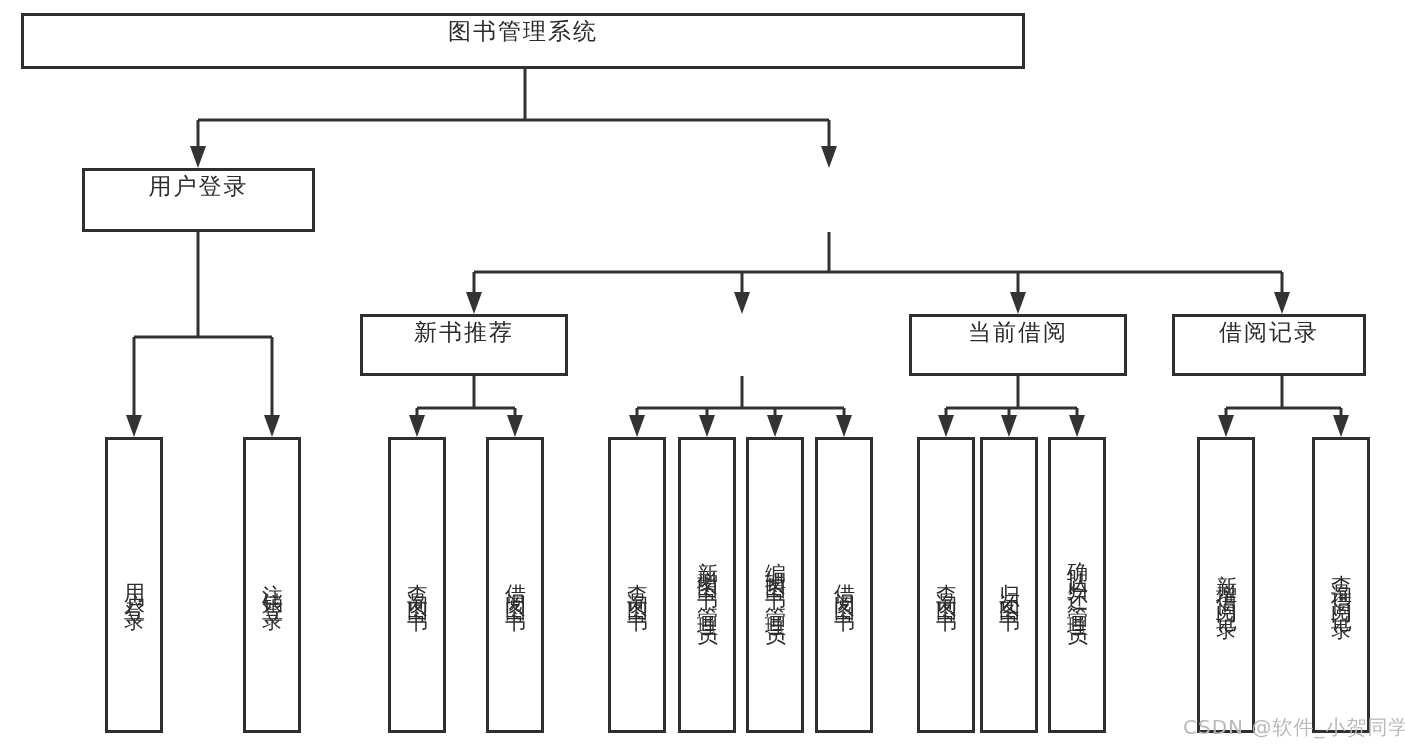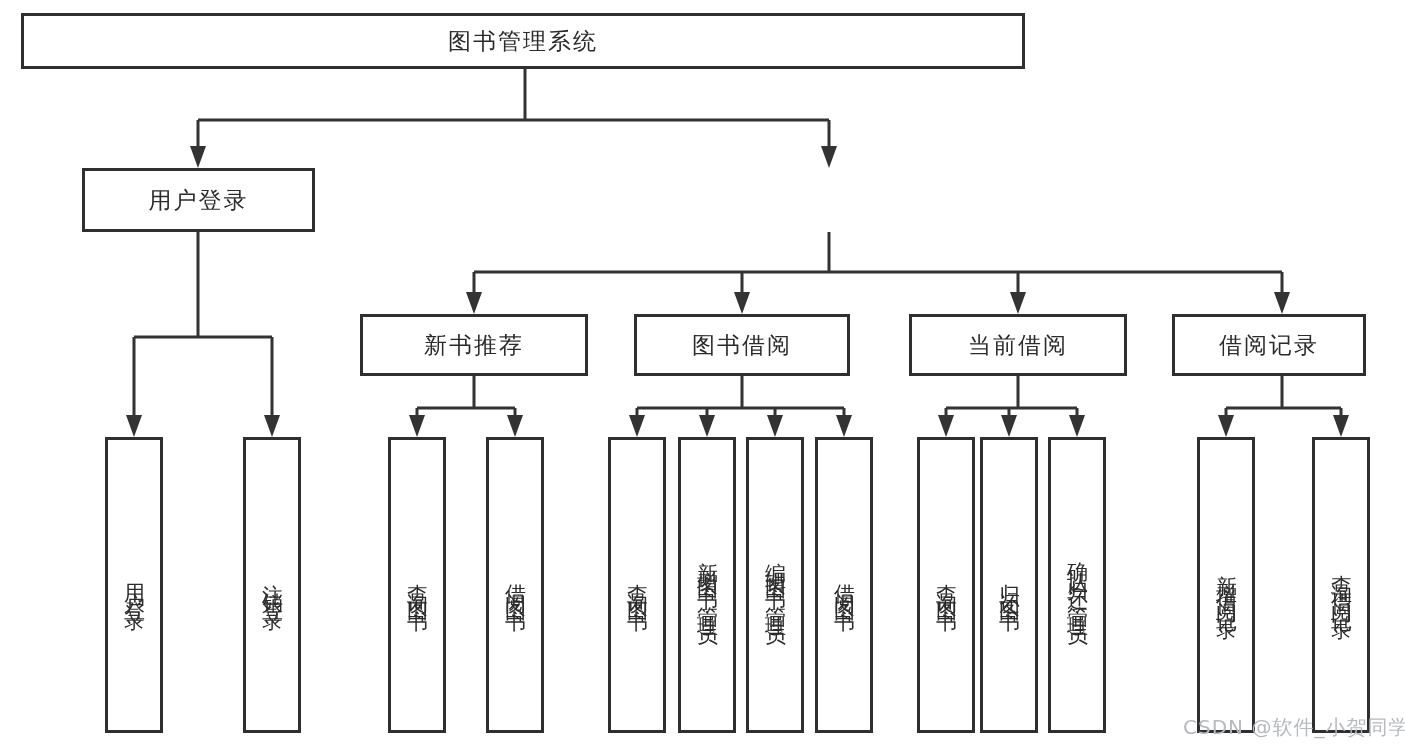--- a/index.html
+++ b/index.html
@@ -11,21 +11,21 @@
     overflow:hidden;
   }
   #edges{position:absolute;left:0;top:0;width:1405px;height:747px;pointer-events:none;}
   .ln{fill:none;stroke:#333333;stroke-width:3;}
   .ah{fill:#333333;stroke:none;}
   .hbox{
     position:absolute;
     box-sizing:border-box;
     border:3px solid #2f2f2f;
     background:#ffffff;
-    display:flex;align-items:center;justify-content:center;
+    display:flex;justify-content:center;
     color:#2b2b2b;
     font-size:23px;
     letter-spacing:2px;
     white-space:nowrap;
   }
   .leaf{
     position:absolute;
     box-sizing:border-box;
     top:437px;height:296px;width:58px;
     border:3px solid #2f2f2f;
@@ -87,25 +87,22 @@
   </svg>
 
   <div class="hbox" style="left:21px;top:13px;width:1004px;height:56px">
     <span>图书管理系统</span>
   </div>
 
   <div class="hbox" style="left:82px;top:168px;width:233px;height:64px">
     <span>用户登录</span>
   </div>
 
-  <div class="hbox" style="left:360px;top:314px;width:228px;height:62px">
+  <div class="hbox" style="left:360px;top:314px;width:208px;height:62px">
     <span>新书推荐</span>
-  </div>
-  <div class="hbox" style="left:634px;top:314px;width:216px;height:62px">
-    <span>图书借阅</span>
   </div>
   <div class="hbox" style="left:909px;top:314px;width:218px;height:62px">
     <span>当前借阅</span>
   </div>
   <div class="hbox" style="left:1172px;top:314px;width:194px;height:62px">
     <span>借阅记录</span>
   </div>
 
   <div class="leaf" style="left:105px">
     <span class="vtext">用户登录</span>

